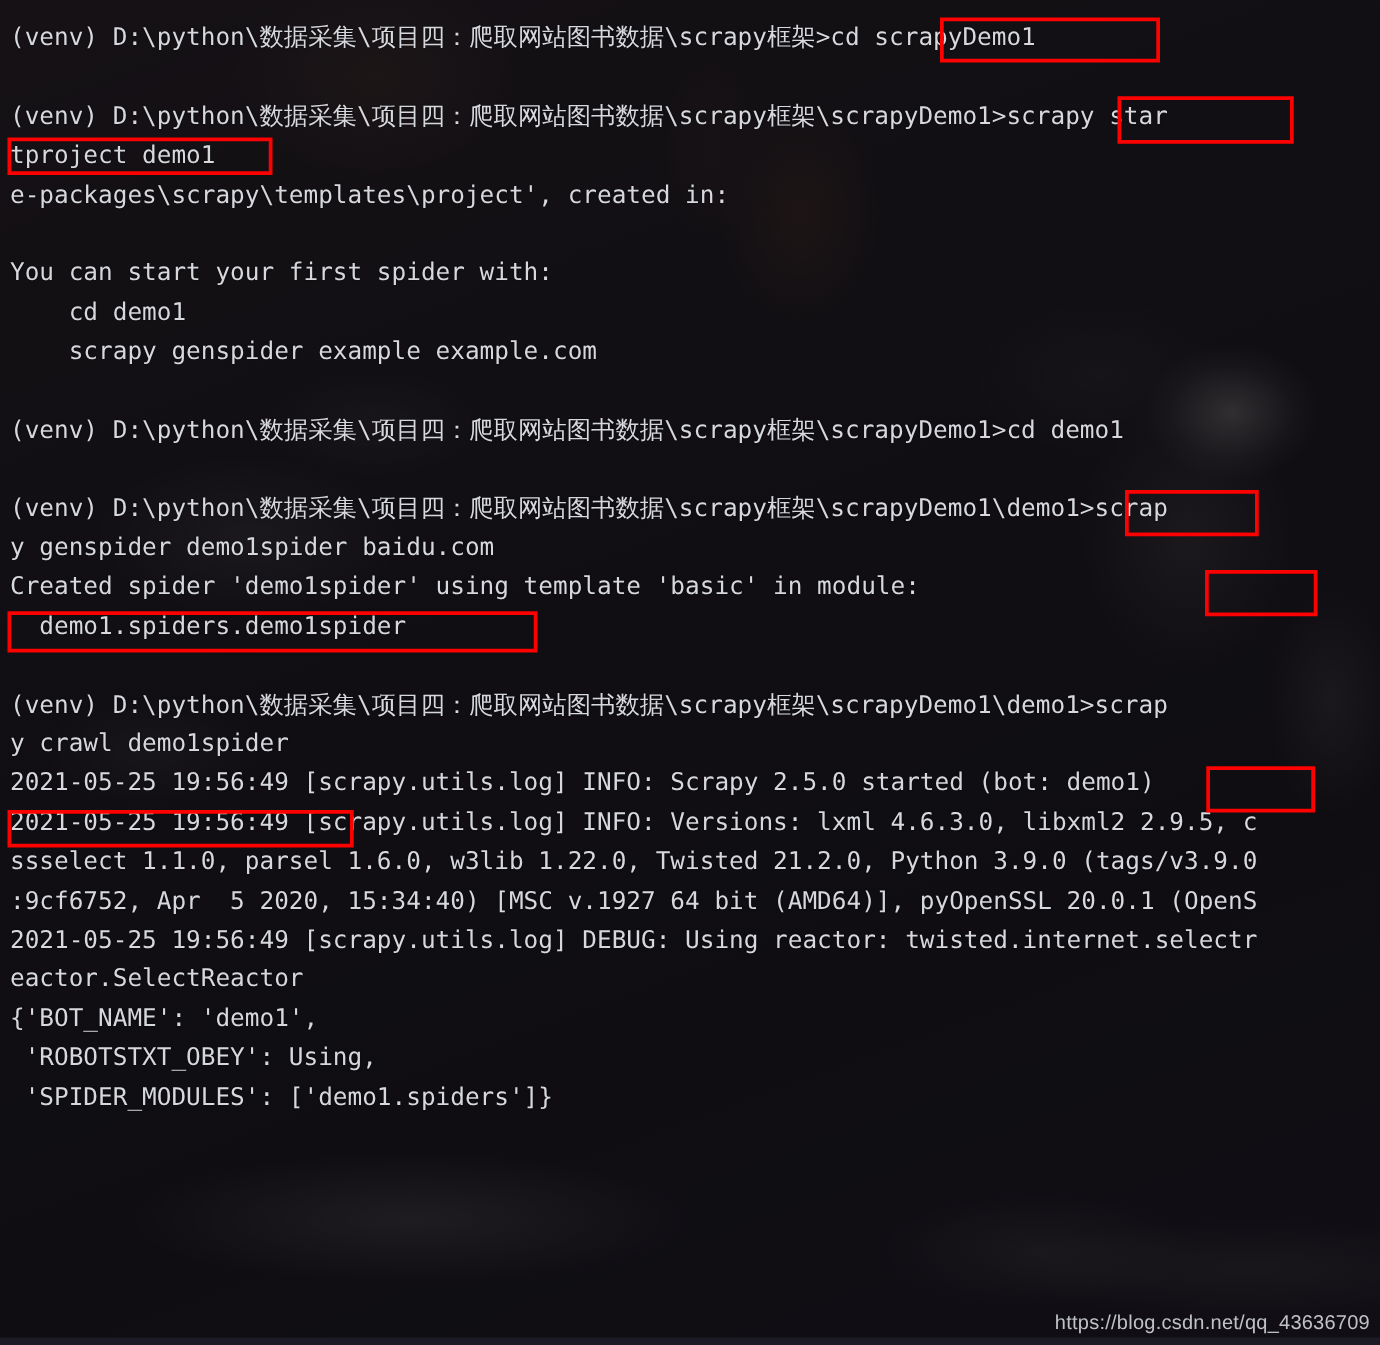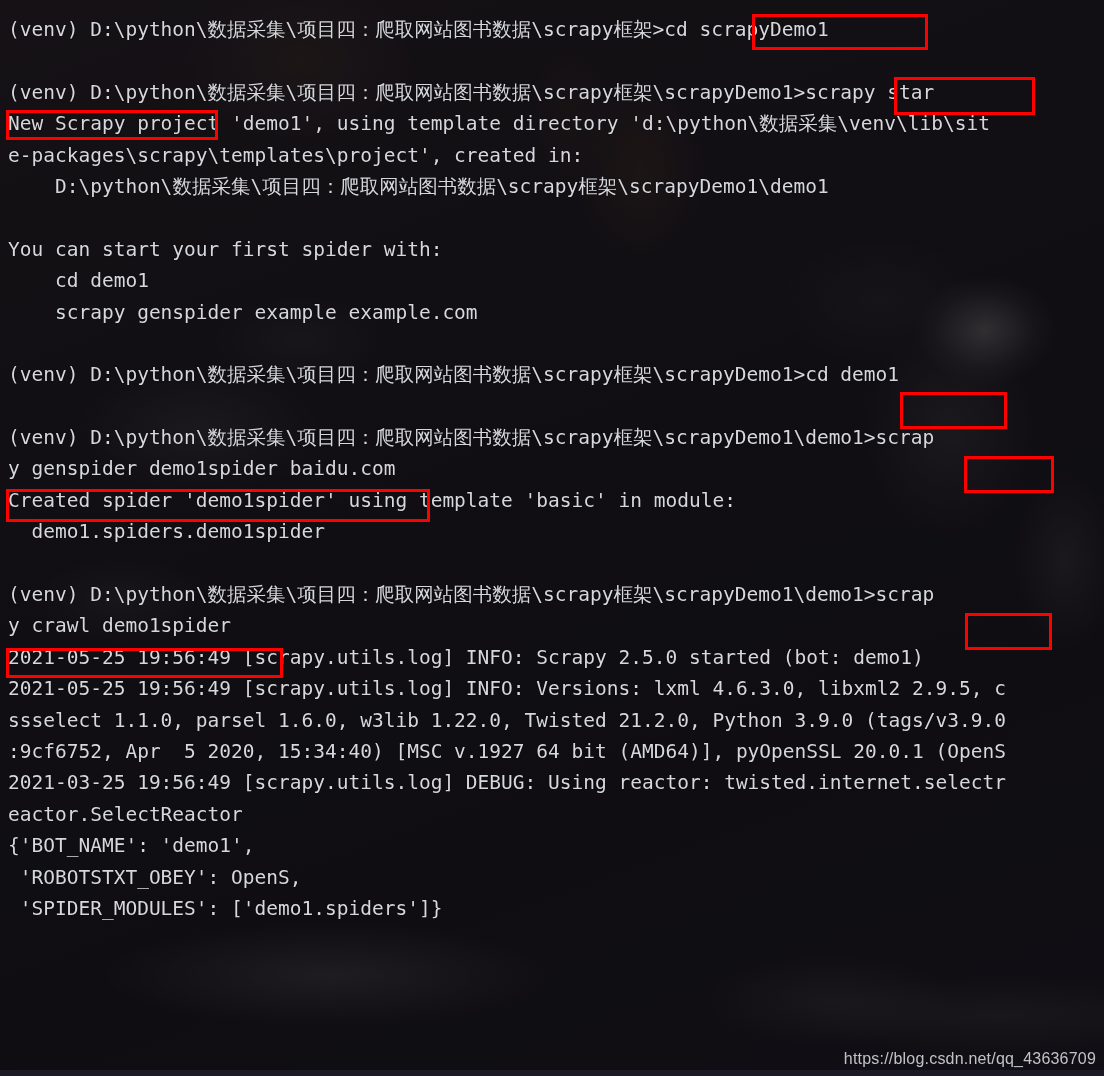--- a/index.html
+++ b/index.html
@@ -101,45 +101,44 @@
 
 <div id="screen">
 
   <div id="wallpaper"></div>
   <div id="veil"></div>
 
   <div id="console">
       <div class="line"><span>(venv) D:\python\</span><span class="cjk">数据采集</span><span>\</span><span class="cjk">项目四：爬取网站图书数据</span><span>\scrapy</span><span class="cjk">框架</span><span>&gt;cd scrapyDemo1</span></div>
       <div class="line blank"> </div>
       <div class="line"><span>(venv) D:\python\</span><span class="cjk">数据采集</span><span>\</span><span class="cjk">项目四：爬取网站图书数据</span><span>\scrapy</span><span class="cjk">框架</span><span>\scrapyDemo1&gt;scrapy star</span></div>
-      <div class="line"><span>New Scrapy project 'demo1', using template directory 'd:\python\</span><span class="cjk">数据采集</span><span>\venv\lib\sit</span></div>
+      <div class="line">tproject demo1</div>
       <div class="line">e-packages\scrapy\templates\project', created in:</div>
-      <div class="line"><span>    D:\python\</span><span class="cjk">数据采集</span><span>\</span><span class="cjk">项目四：爬取网站图书数据</span><span>\scrapy</span><span class="cjk">框架</span><span>\scrapyDemo1\demo1</span></div>
       <div class="line blank"> </div>
       <div class="line">You can start your first spider with:</div>
       <div class="line">    cd demo1</div>
       <div class="line">    scrapy genspider example example.com</div>
       <div class="line blank"> </div>
       <div class="line"><span>(venv) D:\python\</span><span class="cjk">数据采集</span><span>\</span><span class="cjk">项目四：爬取网站图书数据</span><span>\scrapy</span><span class="cjk">框架</span><span>\scrapyDemo1&gt;cd demo1</span></div>
       <div class="line blank"> </div>
       <div class="line"><span>(venv) D:\python\</span><span class="cjk">数据采集</span><span>\</span><span class="cjk">项目四：爬取网站图书数据</span><span>\scrapy</span><span class="cjk">框架</span><span>\scrapyDemo1\demo1&gt;scrap</span></div>
       <div class="line">y genspider demo1spider baidu.com</div>
       <div class="line">Created spider 'demo1spider' using template 'basic' in module:</div>
       <div class="line">  demo1.spiders.demo1spider</div>
       <div class="line blank"> </div>
       <div class="line"><span>(venv) D:\python\</span><span class="cjk">数据采集</span><span>\</span><span class="cjk">项目四：爬取网站图书数据</span><span>\scrapy</span><span class="cjk">框架</span><span>\scrapyDemo1\demo1&gt;scrap</span></div>
       <div class="line">y crawl demo1spider</div>
       <div class="line">2021-05-25 19:56:49 [scrapy.utils.log] INFO: Scrapy 2.5.0 started (bot: demo1)</div>
       <div class="line">2021-05-25 19:56:49 [scrapy.utils.log] INFO: Versions: lxml 4.6.3.0, libxml2 2.9.5, c</div>
       <div class="line">ssselect 1.1.0, parsel 1.6.0, w3lib 1.22.0, Twisted 21.2.0, Python 3.9.0 (tags/v3.9.0</div>
       <div class="line">:9cf6752, Apr  5 2020, 15:34:40) [MSC v.1927 64 bit (AMD64)], pyOpenSSL 20.0.1 (OpenS</div>
-      <div class="line">2021-03-25 19:56:49 [scrapy.utils.log] DEBUG: Using reactor: twisted.internet.selectr</div>
+      <div class="line">2021-05-25 19:56:49 [scrapy.utils.log] DEBUG: Using reactor: twisted.internet.selectr</div>
       <div class="line">eactor.SelectReactor</div>
       <div class="line">{'BOT_NAME': 'demo1',</div>
-      <div class="line"> 'ROBOTSTXT_OBEY': OpenS,</div>
+      <div class="line"> 'ROBOTSTXT_OBEY': Using,</div>
       <div class="line"> 'SPIDER_MODULES': ['demo1.spiders']}</div>
     </div>
 
   <div id="boxes">
       <div class="redbox" title="cd scrapyDemo1" style="left: 752px; top: 14px; width: 176px; height: 36px; border-color: rgb(253, 0, 0);"></div>
       <div class="redbox" title="scrapy star" style="left: 894px; top: 77px; width: 141px; height: 38px; border-color: rgb(253, 0, 0);"></div>
       <div class="redbox" title="tproject demo1" style="left: 6px; top: 110px; width: 212px; height: 30px; border-color: rgb(253, 0, 0);"></div>
       <div class="redbox" title="cd demo1" style="left: 900px; top: 392px; width: 107px; height: 37px; border-color: rgb(253, 0, 0);"></div>
       <div class="redbox" title="scrap" style="left: 964px; top: 456px; width: 90px; height: 37px; border-color: rgb(253, 0, 0);"></div>
       <div class="redbox" title="y genspider demo1spider baidu.com" style="left: 6px; top: 489px; width: 424px; height: 33px; border-color: rgb(253, 0, 0);"></div>

